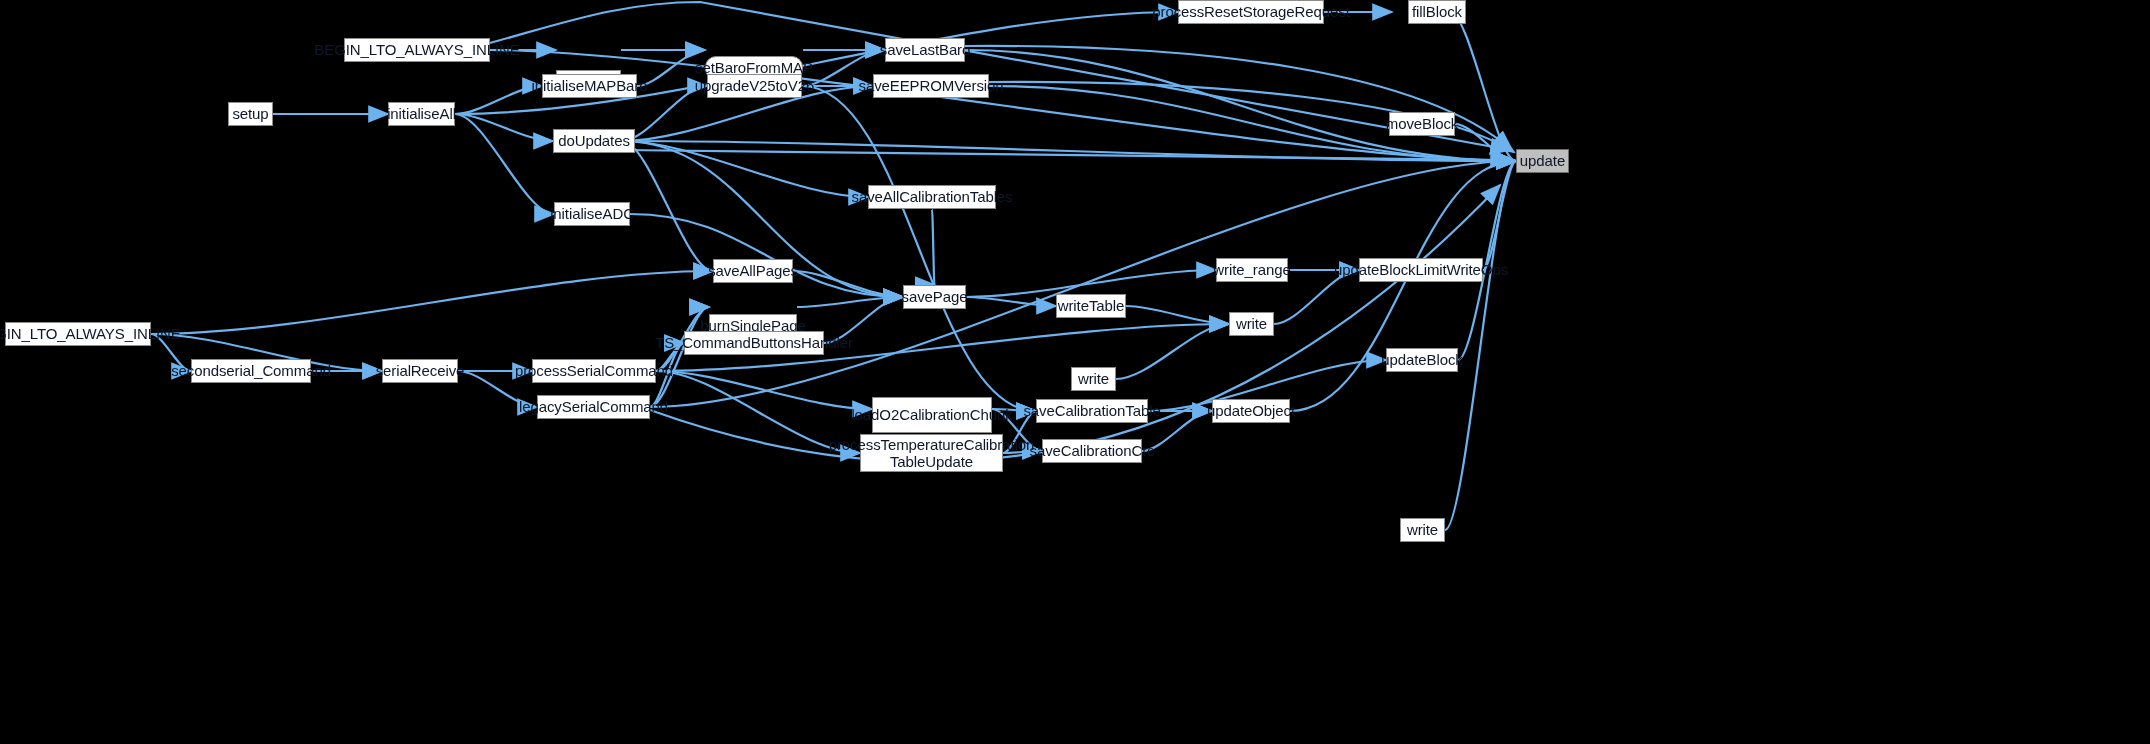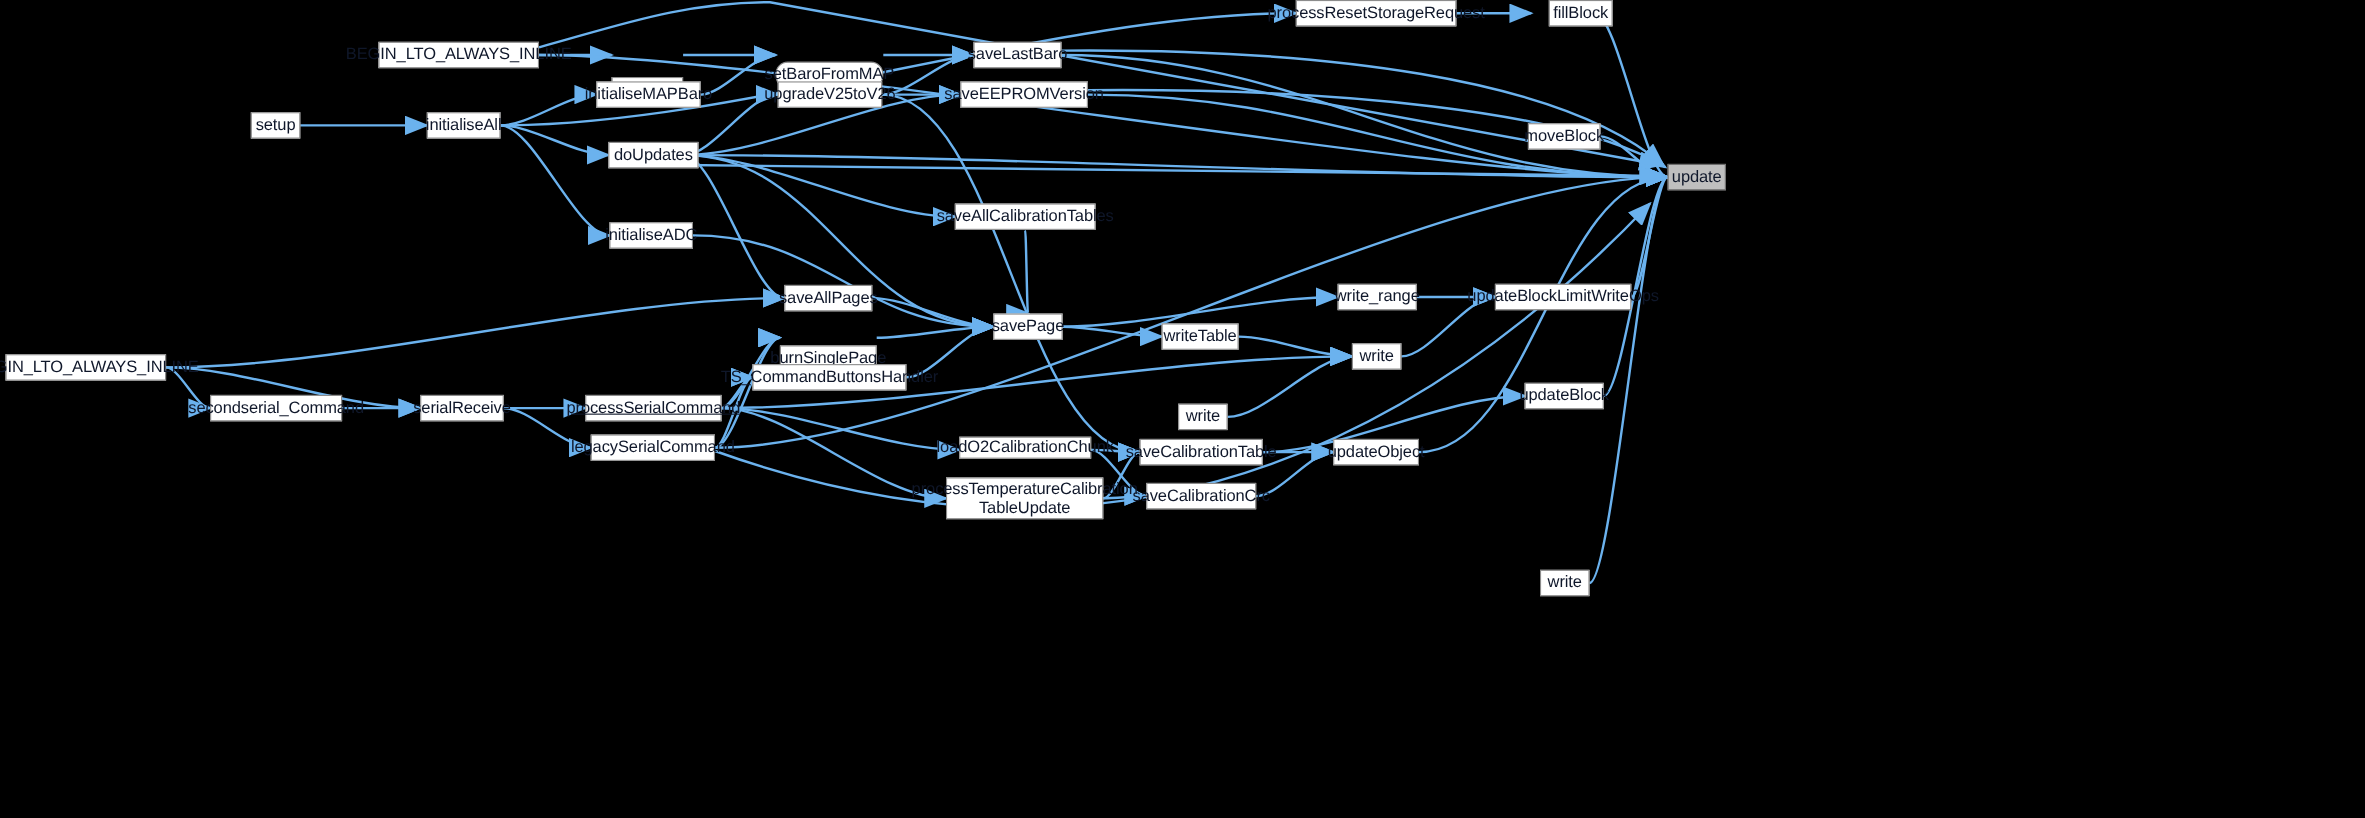--- a/index.html
+++ b/index.html
@@ -145,23 +145,23 @@
       <div class="node" style="left: 713px; top: 259px; width: 80px; height: 24px;">saveAllPages</div>
       <div class="node" style="left: 903px; top: 285px; width: 63px; height: 24px;">savePage</div>
       <div class="node" style="left: 1056px; top: 294px; width: 70px; height: 24px;">writeTable</div>
       <div class="node" style="left: 709px; top: 295px; width: 88px; height: 24px; margin-top: 19px;">burnSinglePage</div>
       <div class="node" style="left: 1229px; top: 312px; width: 45px; height: 24px;">write</div>
       <div class="node" style="left: 5px; top: 322px; width: 146px; height: 24px;">BEGIN_LTO_ALWAYS_INLINE</div>
       <div class="node" style="left: 684px; top: 331px; width: 140px; height: 24px;">TS_CommandButtonsHandler</div>
       <div class="node" style="left: 1386px; top: 348px; width: 72px; height: 24px;">updateBlock</div>
       <div class="node" style="left: 191px; top: 359px; width: 120px; height: 24px;">secondserial_Command</div>
       <div class="node" style="left: 382px; top: 359px; width: 76px; height: 24px;">serialReceive</div>
-      <div class="node" style="left: 532px; top: 359px; width: 124px; height: 24px; text-decoration: underline;">processSerialCommand</div>
+      <div class="node" style="left: 532px; top: 359px; width: 124px; height: 24px;">processSerialCommand</div>
       <div class="node" style="left: 1071px; top: 367px; width: 45px; height: 24px;">write</div>
-      <div class="node" style="left: 872px; top: 397px; width: 120px; height: 20px;">loadO2CalibrationChunk</div>
+      <div class="node" style="left: 872px; top: 397px; width: 120px; height: 36px;">loadO2CalibrationChunk</div>
       <div class="node" style="left: 537px; top: 395px; width: 113px; height: 24px;">legacySerialCommand</div>
       <div class="node" style="left: 1036px; top: 399px; width: 112px; height: 24px;">saveCalibrationTable</div>
       <div class="node" style="left: 1212px; top: 399px; width: 78px; height: 24px;">updateObject</div>
       <div class="node" style="left: 860px; top: 434px; width: 143px; height: 38px;">processTemperatureCalibration
 TableUpdate</div>
       <div class="node" style="left: 1042px; top: 439px; width: 100px; height: 24px;">saveCalibrationCrc</div>
       <div class="node" style="left: 1400px; top: 518px; width: 45px; height: 24px;">write</div>
     </div>
 </div>
 

